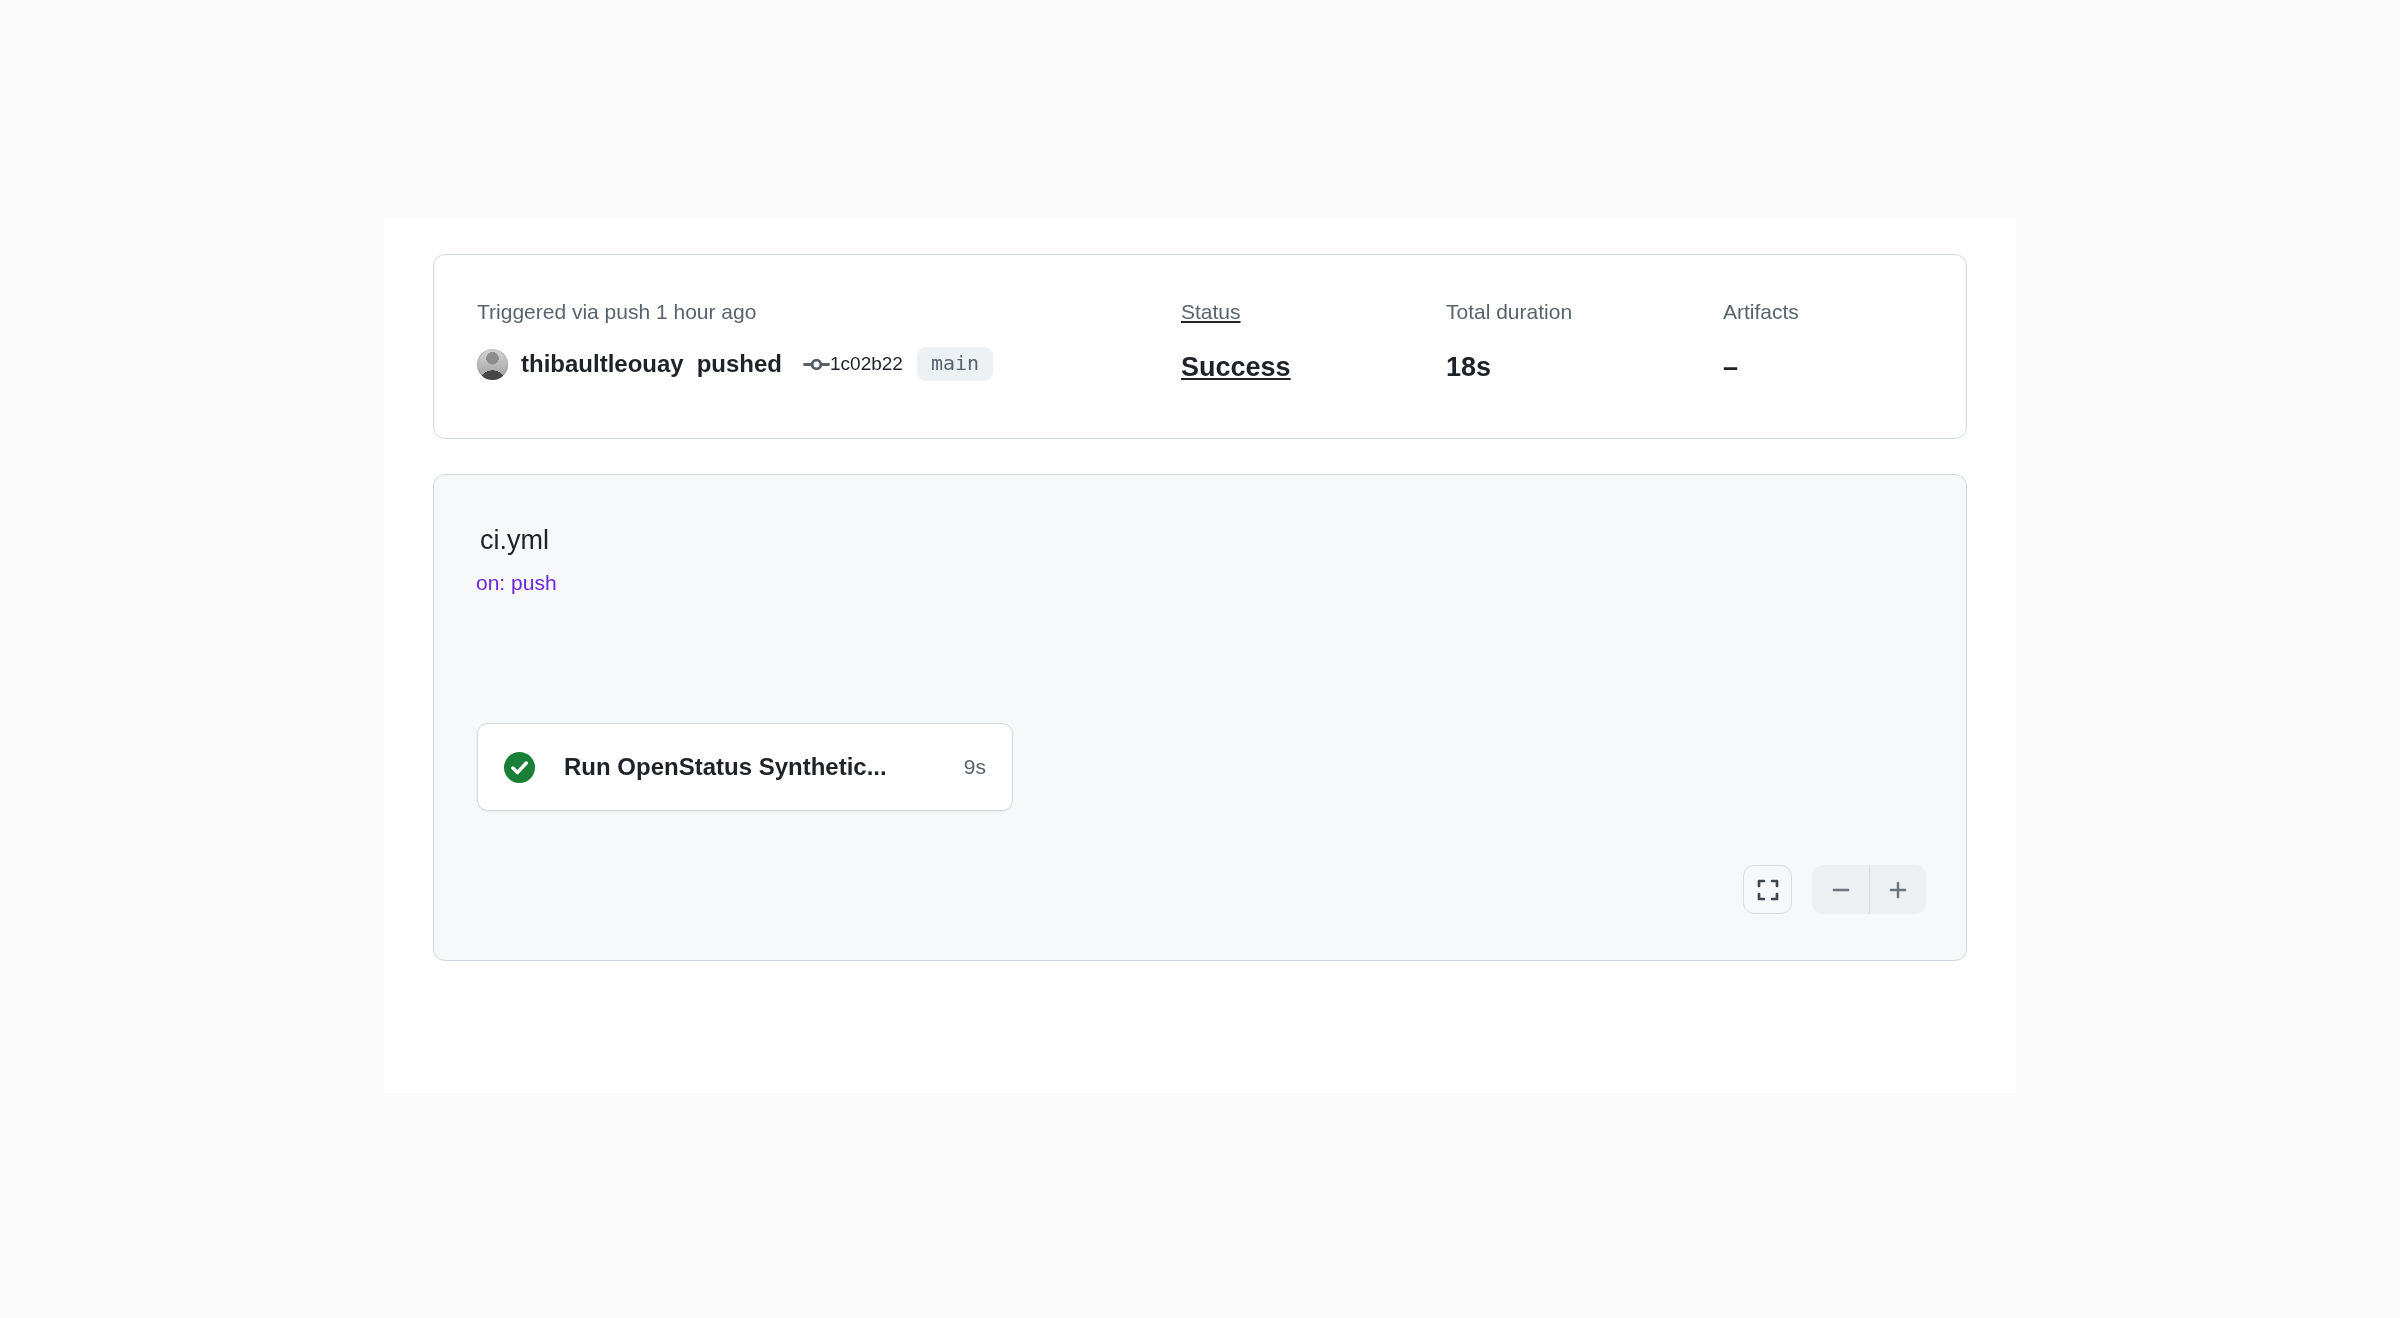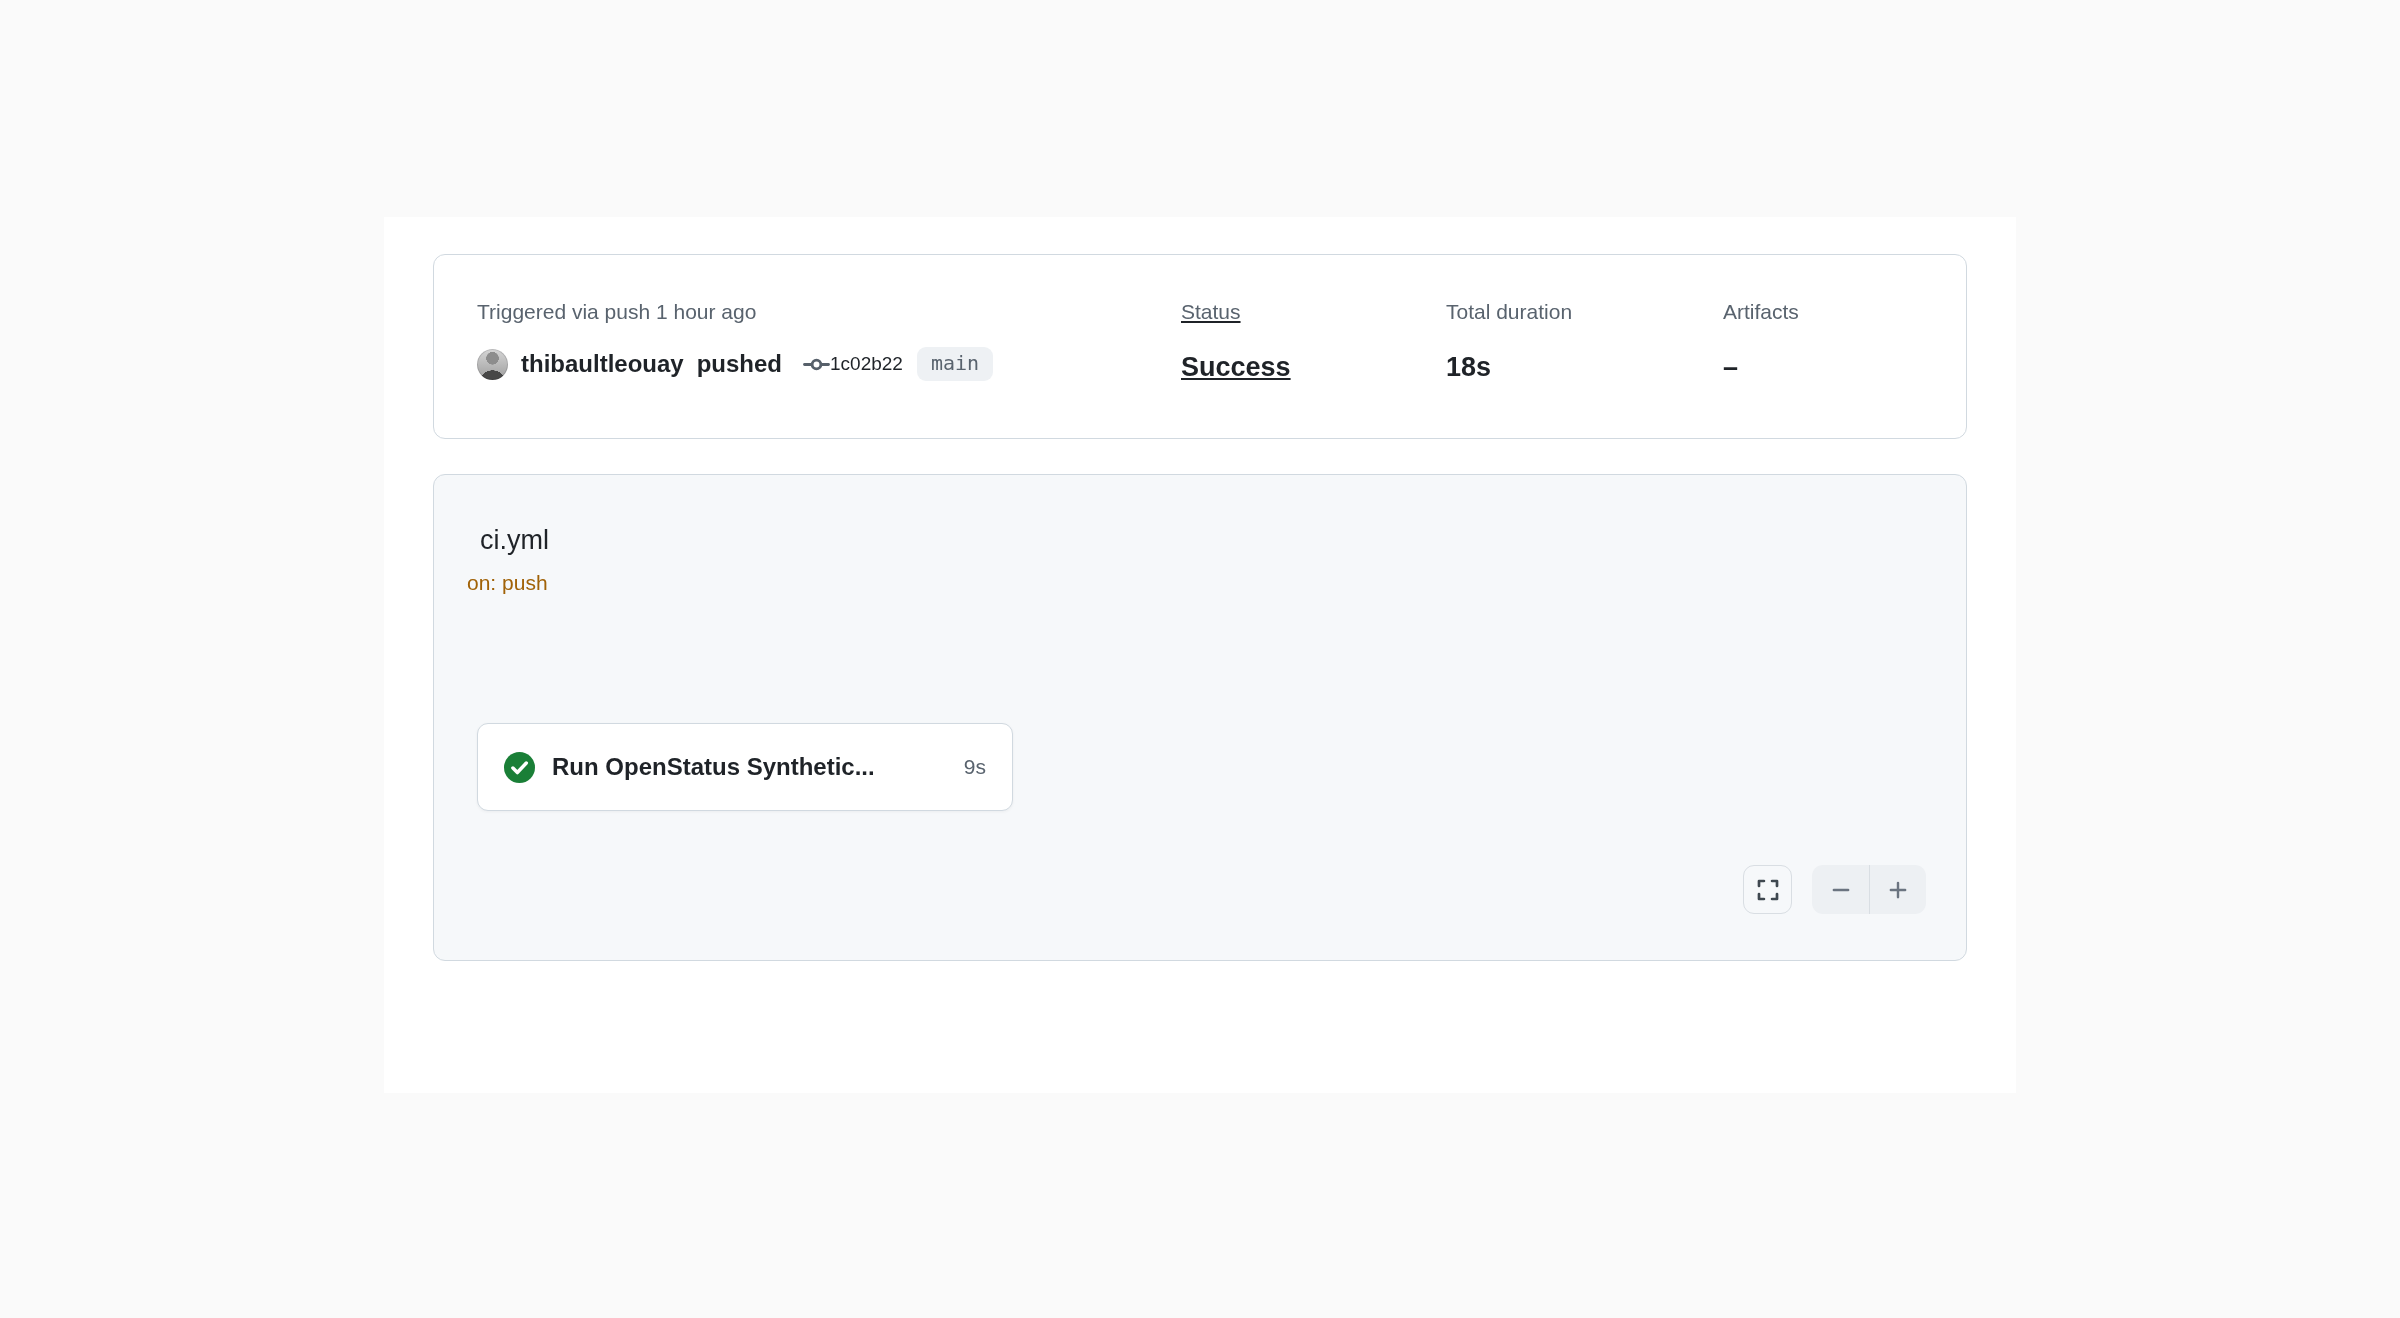--- a/index.html
+++ b/index.html
@@ -114,41 +114,42 @@
     position: absolute;
     left: 46px;
     top: 48px;
     font-size: 27px;
     line-height: 34px;
     font-weight: 400;
     color: #1f2328;
   }
   .wf-trigger {
     position: absolute;
-    left: 33px;
+    left: 42px;
     top: 94px;
     font-size: 21px;
     line-height: 27px;
-    color: #a16207;
+    color: #6d28d9;
   }
   .job-node {
     position: absolute;
     left: 43px;
     top: 248px;
     width: 536px;
     height: 88px;
     background: #ffffff;
     border: 1.5px solid #d1d9e0;
     border-radius: 11px;
     box-sizing: border-box;
     display: flex;
     align-items: center;
     padding: 0 26px 0 26px;
     box-shadow: 0 1px 3px rgba(31,35,40,0.05);
     cursor: pointer;
+    gap: 12px;
   }
   .check-circle {
     width: 31px;
     height: 31px;
     flex: 0 0 auto;
     display: inline-flex;
   }
   .job-label {
     margin-left: 17px;
     font-size: 24px;

